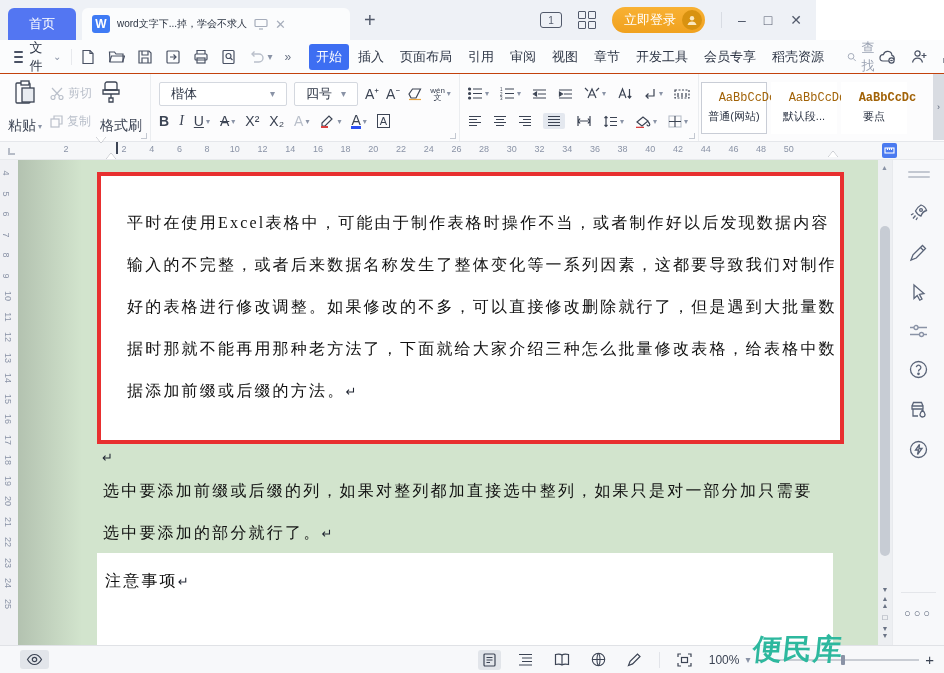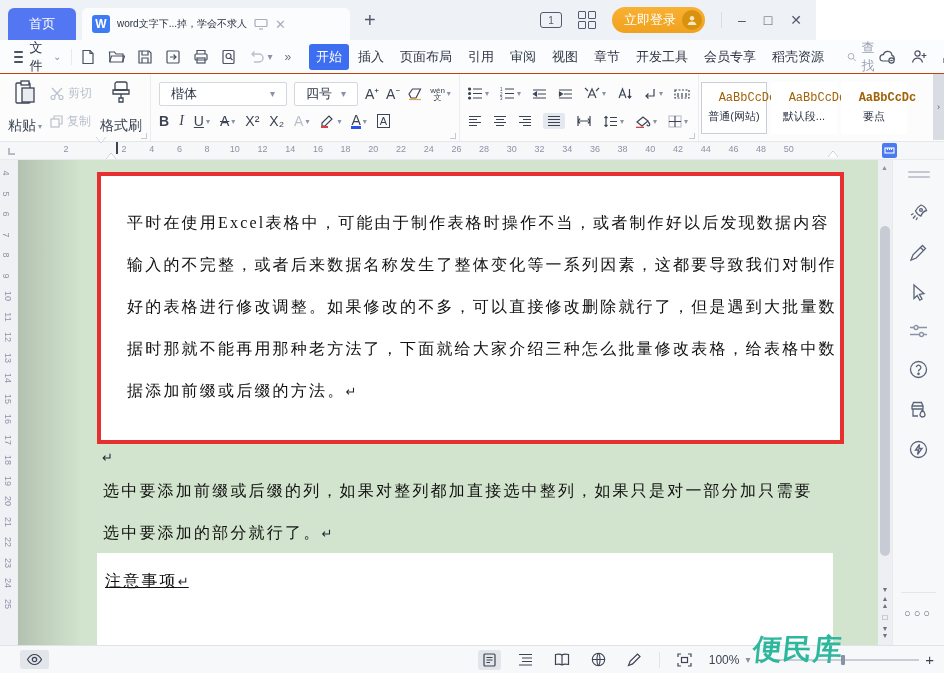--- a/index.html
+++ b/index.html
@@ -39,21 +39,21 @@
   .vline { width:1px; height:16px; background:#e2e4e9; }
 
   
   #toolbar { position:absolute; left:0; top:74px; width:944px; height:68px; background:#fcfcfd; border-bottom:1px solid #e5e7eb; display:flex; }
   .tgroup { position:relative; padding:6px 8px; display:flex; }
   .tgroup + .tgroup { border-left:1px solid #ebedf0; }
   .corner { position:absolute; right:3px; bottom:2px; width:6px; height:6px; border-right:1.5px solid #c3c8d1; border-bottom:1.5px solid #c3c8d1; }
   .pastecol { display:flex; flex-direction:column; align-items:center; justify-content:space-between; margin-right:8px; }
   .stackcol { display:flex; flex-direction:column; justify-content:space-around; color:#b9bfca; font-size:12px; margin-right:8px; }
   .stackcol .item { display:flex; gap:4px; align-items:center; }
-  .fmtcol { display:flex; flex-direction:column; align-items:center; justify-content:space-between; }
+  .fmtcol { display:flex; flex-direction:column; align-items:flex-start; justify-content:space-between; }
   .fontgrid { display:flex; flex-direction:column; justify-content:space-between; }
   .frow { display:flex; align-items:center; gap:7px; height:28px; }
   .select { border:1px solid #d4d8df; background:#fff; border-radius:2px; height:24px; display:flex; align-items:center; justify-content:space-between; padding:0 11px; font-size:13px; color:#2e3646; }
   .sel-font { width:128px; }
   .sel-size { width:64px; }
   .tbtn { font-size:14px; color:#3c4454; display:flex; align-items:center; gap:2px; }
   .tbtn .dd { font-size:8px; color:#8a93a6; }
   .tbtn.dim { color:#b9bfca; }
   .bold { font-weight:bold; }
   .ital { font-style:italic; font-family:"Liberation Serif",serif; }
@@ -576,21 +576,21 @@
     </div>
 
     <span id="lone-mark" class="pmark">↵</span>
 
     <div id="para2">
         <div class="docline">选中要添加前缀或后缀的列，如果对整列都加直接选中整列，如果只是对一部分加只需要</div>
         <div class="docline">选中要添加的部分就行了。<span class="pmark">↵</span></div>
       </div>
 
     <div id="whitebox">
-      <div class="docline" style="line-height:20px;text-decoration:underline;">
+      <div class="docline" style="line-height:20px;">
         <span>注意事项</span><span class="pmark">↵</span>
       </div>
     </div>
   </div>
 
   <div id="vscroll">
     <span class="sc-up">▲</span>
     <span class="sc-thumb"></span>
     <span class="sc-ctl" style="bottom:52px;">▼</span>
     <span class="sc-ctl" style="bottom:36px;">▲<br>▲</span>

